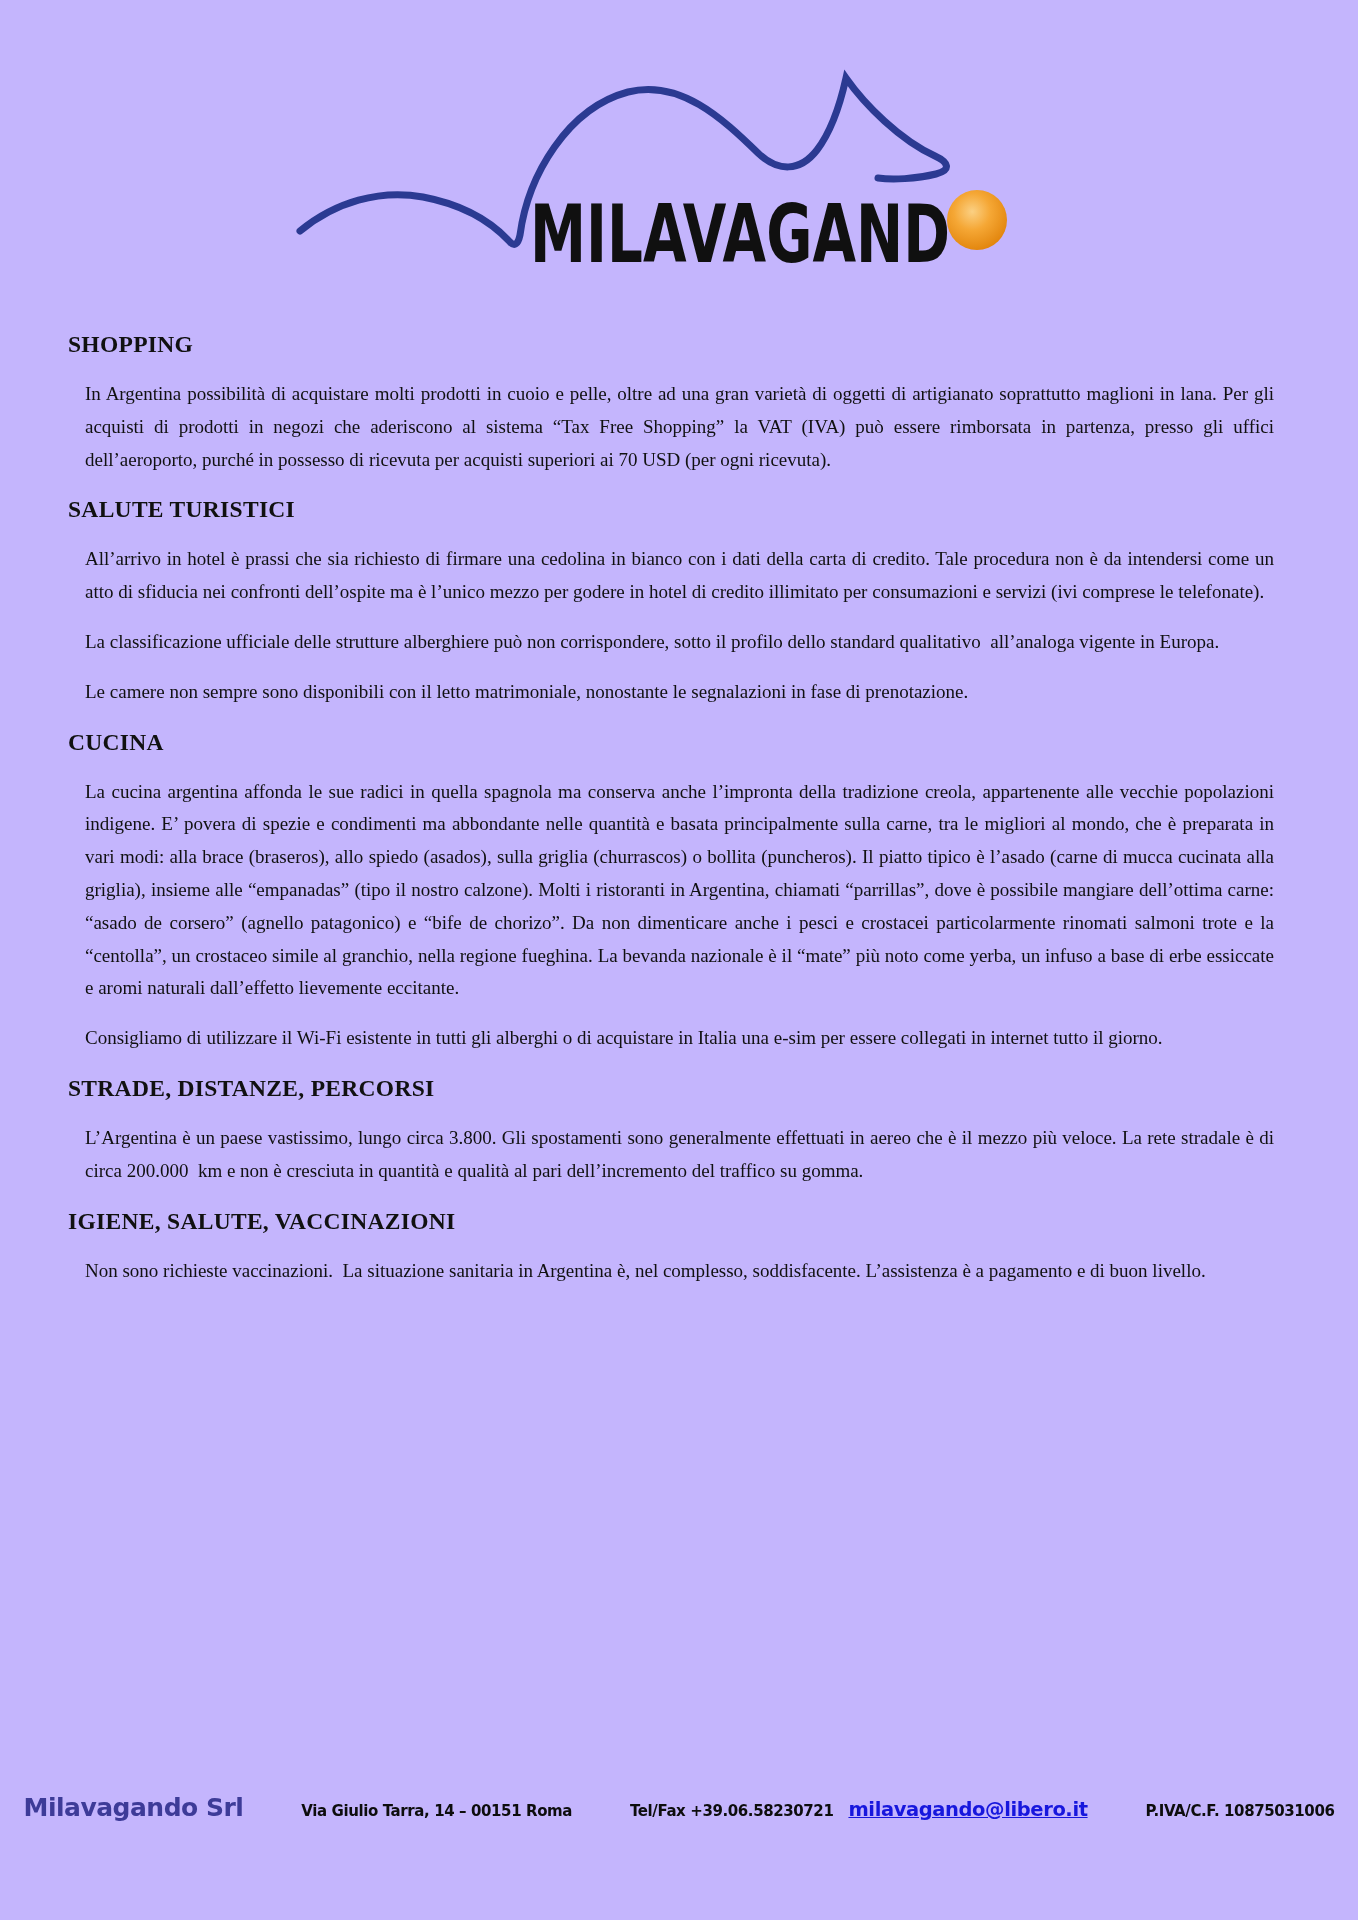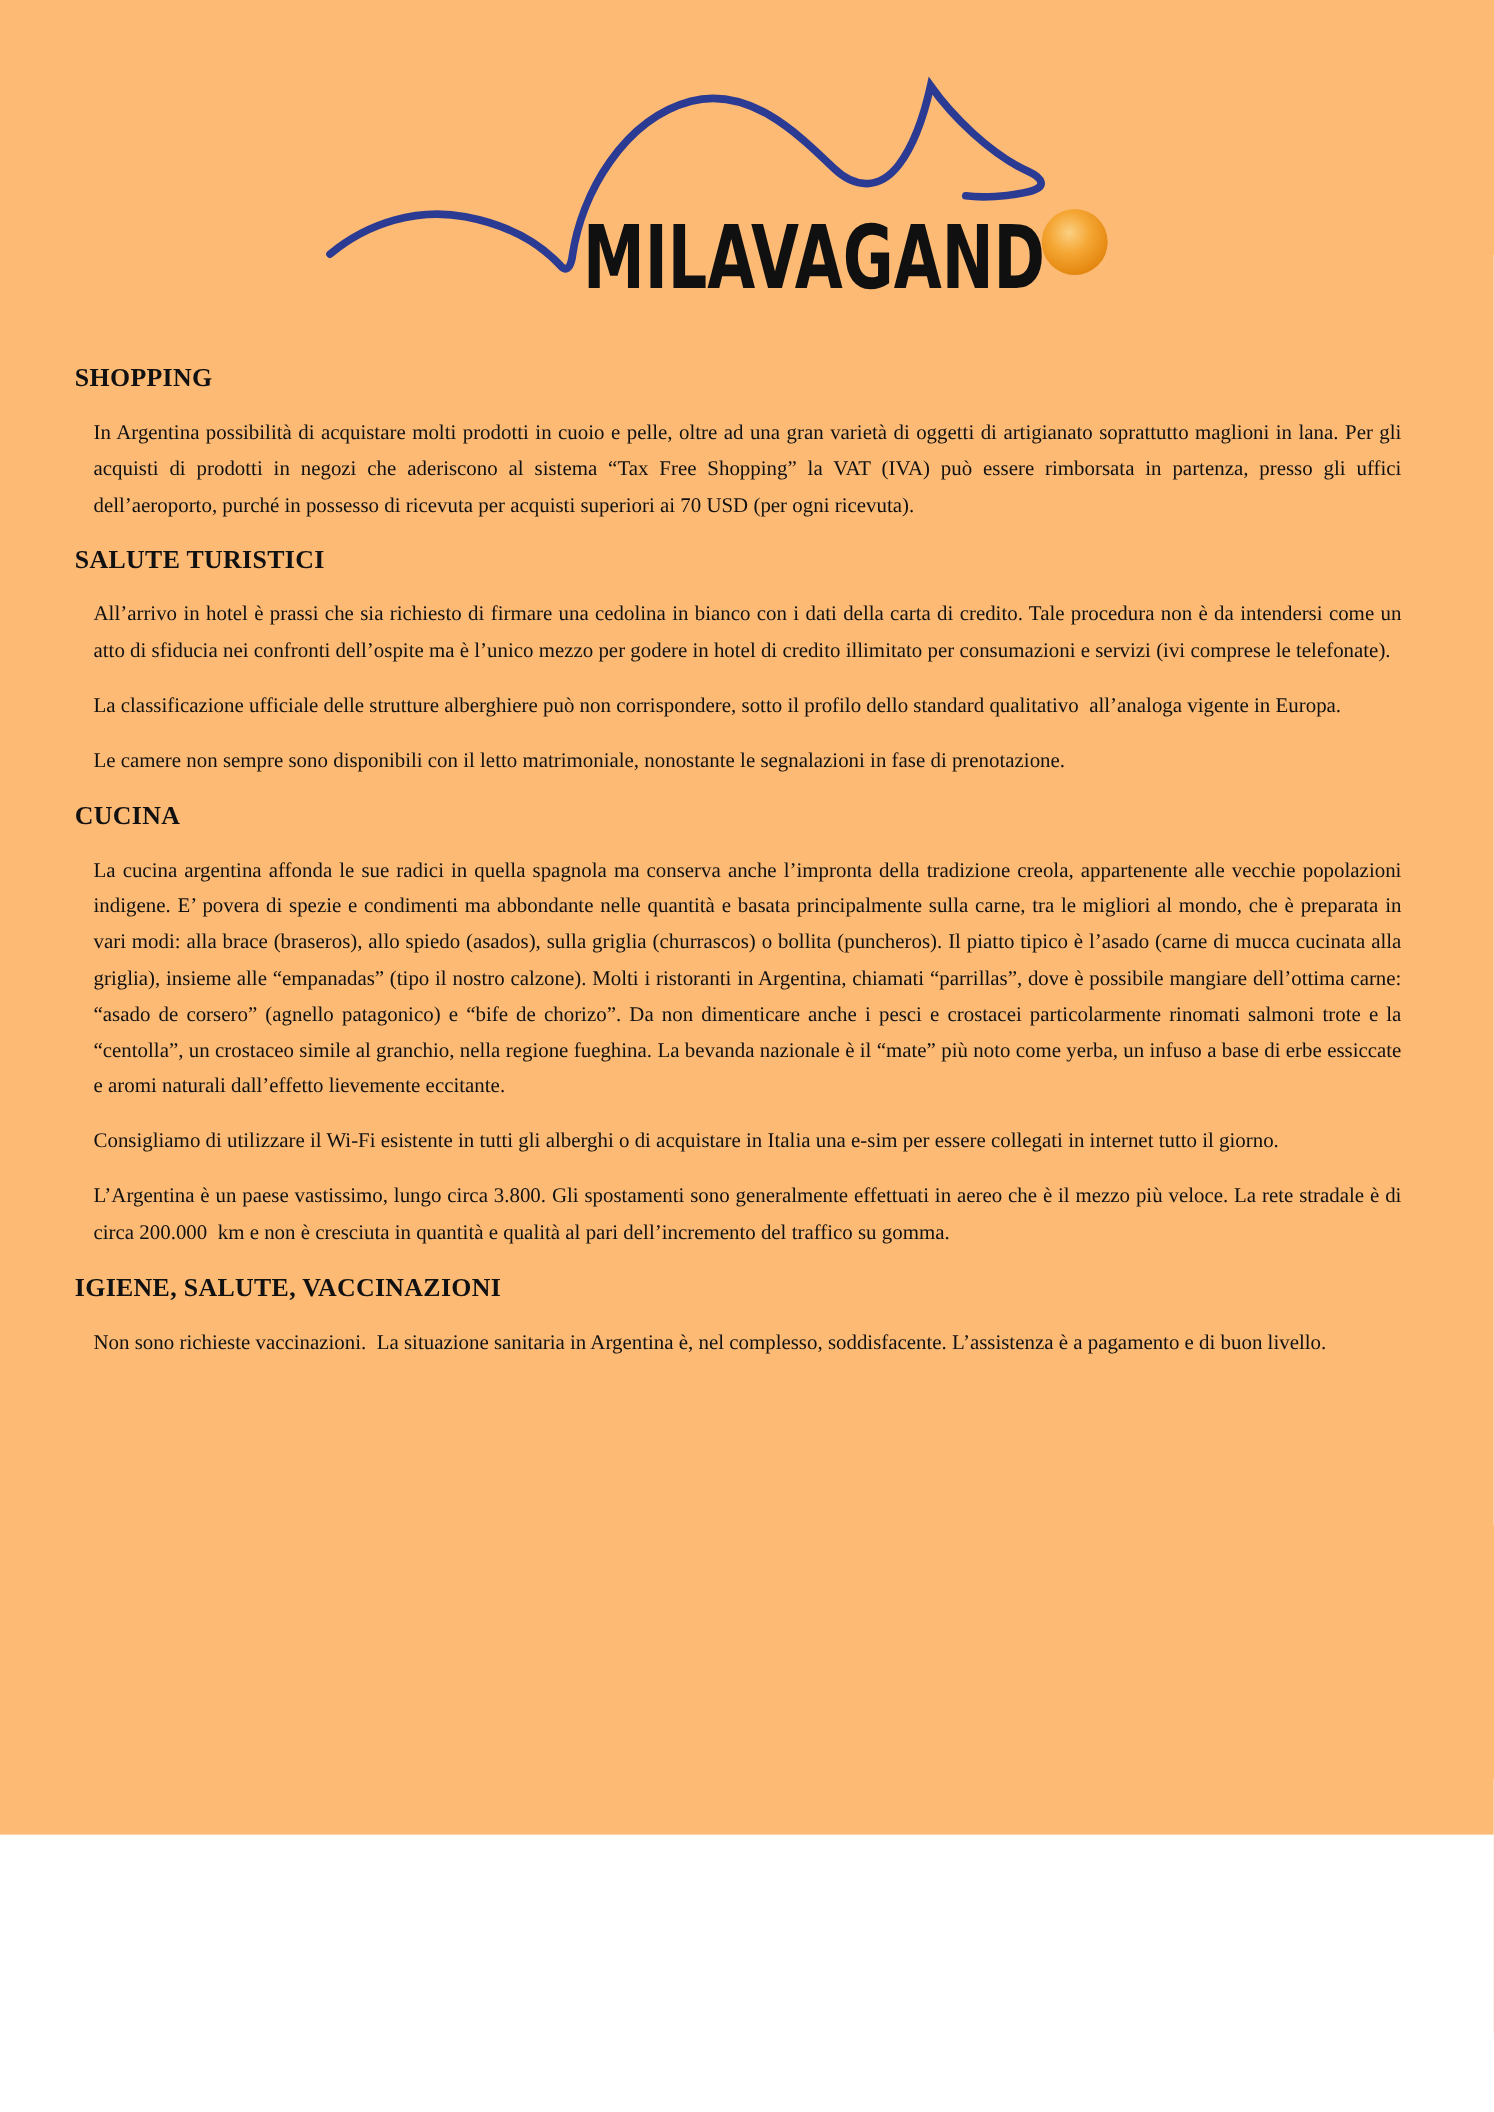--- a/index.html
+++ b/index.html
@@ -1,21 +1,21 @@
 <!DOCTYPE html>
 <html><head>
 <meta charset="utf-8">
 <title>Milavagando – Argentina info</title>
 <style>
   html, body { margin:0; padding:0; background:#ffffff; }
   .page {
     position:relative;
     width:1358px;
-    height:1668px;
-    background:#fdba74;
+    height:1920px;
+    background:#c4b5fd;
     font-family:"Liberation Serif", serif;
     color:#111;
     overflow:hidden;
   }
   
   .logo {
     position:absolute;
     left:280px;
     top:48px;
     width:760px;
@@ -118,20 +118,21 @@
     <section>
       <h2>CUCINA</h2>
       <p>La cucina argentina affonda le sue radici in quella spagnola ma conserva anche l’impronta della tradizione creola, appartenente alle vecchie popolazioni indigene. E’ povera di spezie e condimenti ma abbondante nelle quantità e basata principalmente sulla carne, tra le migliori al mondo, che è preparata in vari modi: alla brace (braseros), allo spiedo (asados), sulla griglia (churrascos) o bollita (puncheros). Il piatto tipico è l’asado (carne di mucca cucinata alla griglia), insieme alle “empanadas” (tipo il nostro calzone). Molti i ristoranti in Argentina, chiamati “parrillas”, dove è possibile mangiare dell’ottima carne: “asado de corsero” (agnello patagonico) e “bife de chorizo”. Da non dimenticare anche i pesci e crostacei particolarmente rinomati salmoni trote e la “centolla”, un crostaceo simile al granchio, nella regione fueghina. La bevanda nazionale è il “mate” più noto come yerba, un infuso a base di erbe essiccate e aromi naturali dall’effetto lievemente eccitante.</p>
     </section>
 
     <section>
       <p>Consigliamo di utilizzare il Wi-Fi esistente in tutti gli alberghi o di acquistare in Italia una e-sim per essere collegati in internet tutto il giorno.</p>
     </section>
 
     <section>
+      <h2>STRADE, DISTANZE, PERCORSI</h2>
       <p>L’Argentina è un paese vastissimo, lungo circa 3.800. Gli spostamenti sono generalmente effettuati in aereo che è il mezzo più veloce. La rete stradale è di circa 200.000  km e non è cresciuta in quantità e qualità al pari dell’incremento del traffico su gomma.</p>
     </section>
 
     <section>
       <h2>IGIENE, SALUTE, VACCINAZIONI</h2>
       <p>Non sono richieste vaccinazioni.  La situazione sanitaria in Argentina è, nel complesso, soddisfacente. L’assistenza è a pagamento e di buon livello.</p>
     </section>
 
   </div>
 

